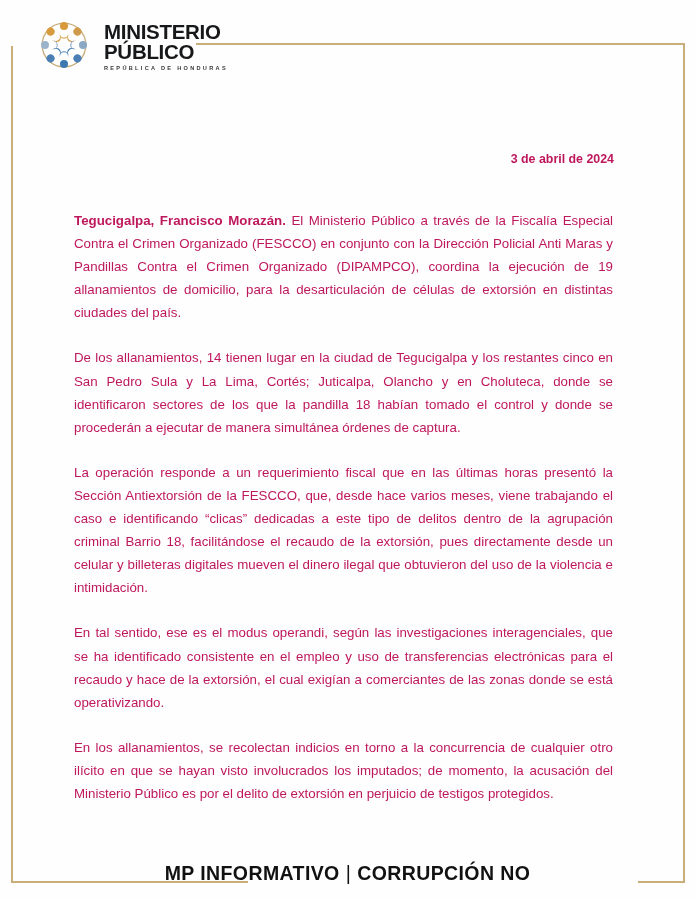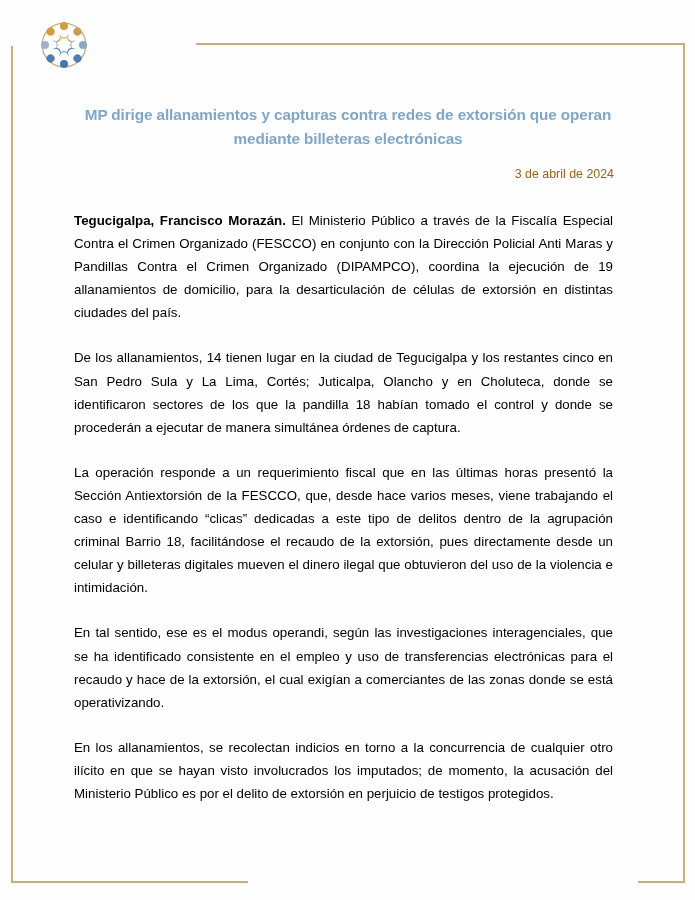--- a/index.html
+++ b/index.html
@@ -109,39 +109,39 @@
     font-weight: bold;
     font-size: 15.3px;
     line-height: 24px;
     letter-spacing: -0.1px;
   }
 
   
   #dateline {
     position: absolute;
     right: 81px;
-    top: 167px;
-    font-family: "Liberation Sans", sans-serif;
-    font-weight: normal;
+    top: 152px;
+    font-family: "Liberation Sans", sans-serif;
+    font-weight: bold;
     font-size: 12.4px;
-    color: #a16207;
+    color: #be185d;
   }
 
   
   #body-copy {
     position: absolute;
     left: 74px;
     top: 209px;
     width: 539px;
   }
   .para {
     font-family: "Liberation Sans", sans-serif;
     font-size: 13.3px;
     line-height: 23.1px;
-    color: #000000;
+    color: #be185d;
     text-align: justify;
     text-justify: inter-word;
     margin: 0 0 22px 0;
   }
   .para:last-child { margin-bottom: 8px; }
   .para b { font-weight: bold; }
 
   
   #footer {
     position: absolute;
@@ -217,28 +217,35 @@
             <path d="M41 28 a9 9 0 0 0 18 0 a9 11 0 0 1 -18 0z" fill="#4a7fb5"></path>
           </g>
 
           <g transform="rotate(180 50 50)">
             <circle cx="50" cy="16" r="7.2" fill="#3f78b0"></circle>
             <path d="M41 28 a9 9 0 0 0 18 0 a9 11 0 0 1 -18 0z" fill="#3f78b0"></path>
           </g>
         </g>
       </svg>
     </span>
+    <span id="wordmark">
+      <span class="wm-line1">MINISTERIO</span>
+      <span class="wm-line2">PÚBLICO</span>
+      <span class="wm-sub">REPÚBLICA DE HONDURAS</span>
+    </span>
   </div>
 
-  <div id="headline">MP dirige allanamientos y capturas contra redes de extorsión que operan mediante billeteras electrónicas</div>
 
   <div id="dateline">3 de abril de 2024</div>
 
   <div id="body-copy">
       <p class="para"><b>Tegucigalpa, Francisco Morazán.</b> El Ministerio Público a través de la Fiscalía Especial Contra el Crimen Organizado (FESCCO) en conjunto con la Dirección Policial Anti Maras y Pandillas Contra el Crimen Organizado (DIPAMPCO), coordina la ejecución de 19 allanamientos de domicilio, para la desarticulación de células de extorsión en distintas ciudades del país.</p>
       <p class="para">De los allanamientos, 14 tienen lugar en la ciudad de Tegucigalpa y los restantes cinco en San Pedro Sula y La Lima, Cortés; Juticalpa, Olancho y en Choluteca, donde se identificaron sectores de los que la pandilla 18 habían tomado el control y donde se procederán a ejecutar de manera simultánea órdenes de captura.</p>
       <p class="para">La operación responde a un requerimiento fiscal que en las últimas horas presentó la Sección Antiextorsión de la FESCCO, que, desde hace varios meses, viene trabajando el caso e identificando “clicas” dedicadas a este tipo de delitos dentro de la agrupación criminal Barrio 18, facilitándose el recaudo de la extorsión, pues directamente desde un celular y billeteras digitales mueven el dinero ilegal que obtuvieron del uso de la violencia e intimidación.</p>
       <p class="para">En tal sentido, ese es el modus operandi, según las investigaciones interagenciales, que se ha identificado consistente en el empleo y uso de transferencias electrónicas para el recaudo y hace de la extorsión, el cual exigían a comerciantes de las zonas donde se está operativizando.</p>
       <p class="para">En los allanamientos, se recolectan indicios en torno a la concurrencia de cualquier otro ilícito en que se hayan visto involucrados los imputados; de momento, la acusación del Ministerio Público es por el delito de extorsión en perjuicio de testigos protegidos.</p>
     </div>
 
+  <div id="footer">
+    <span>MP INFORMATIVO</span><span class="sep">|</span><span>CORRUPCIÓN NO</span>
+  </div>
 
 </div>
 
 </body></html>

